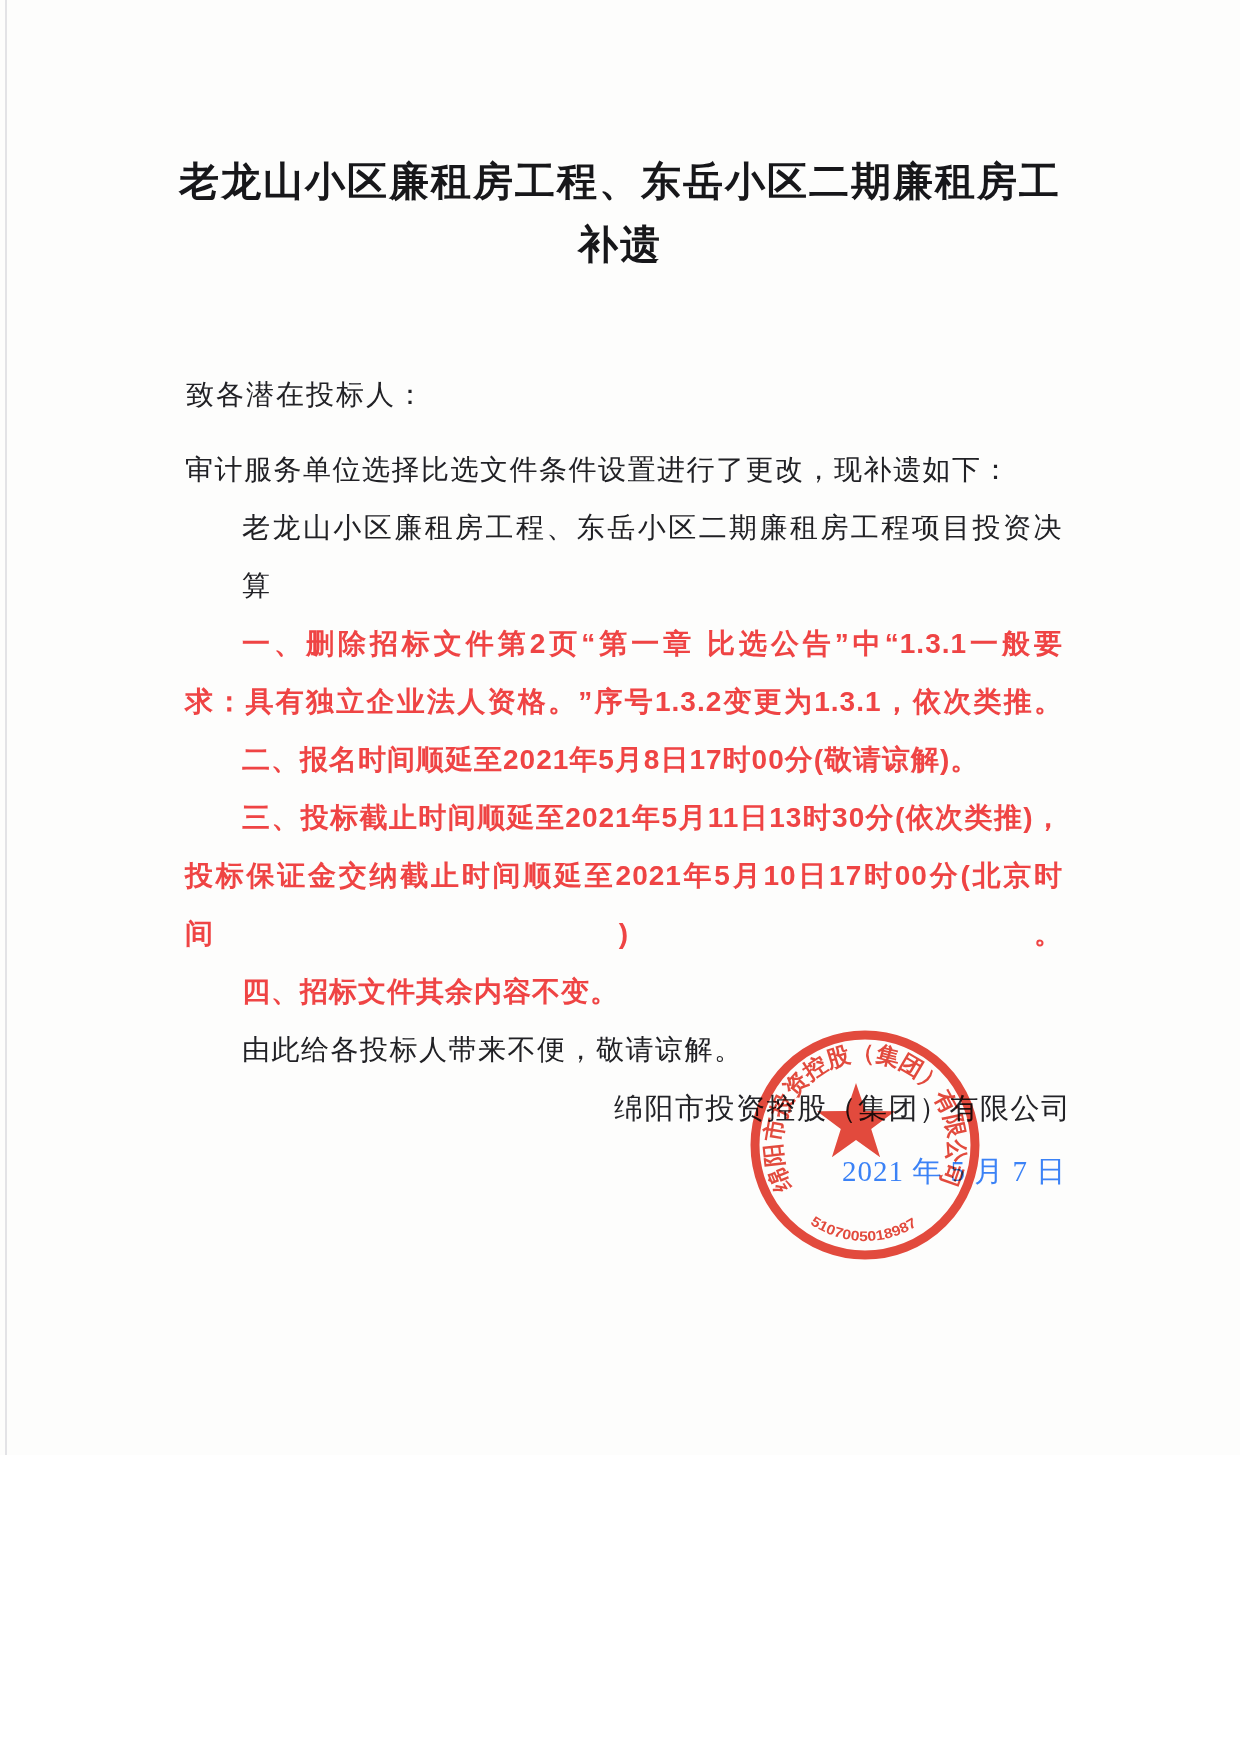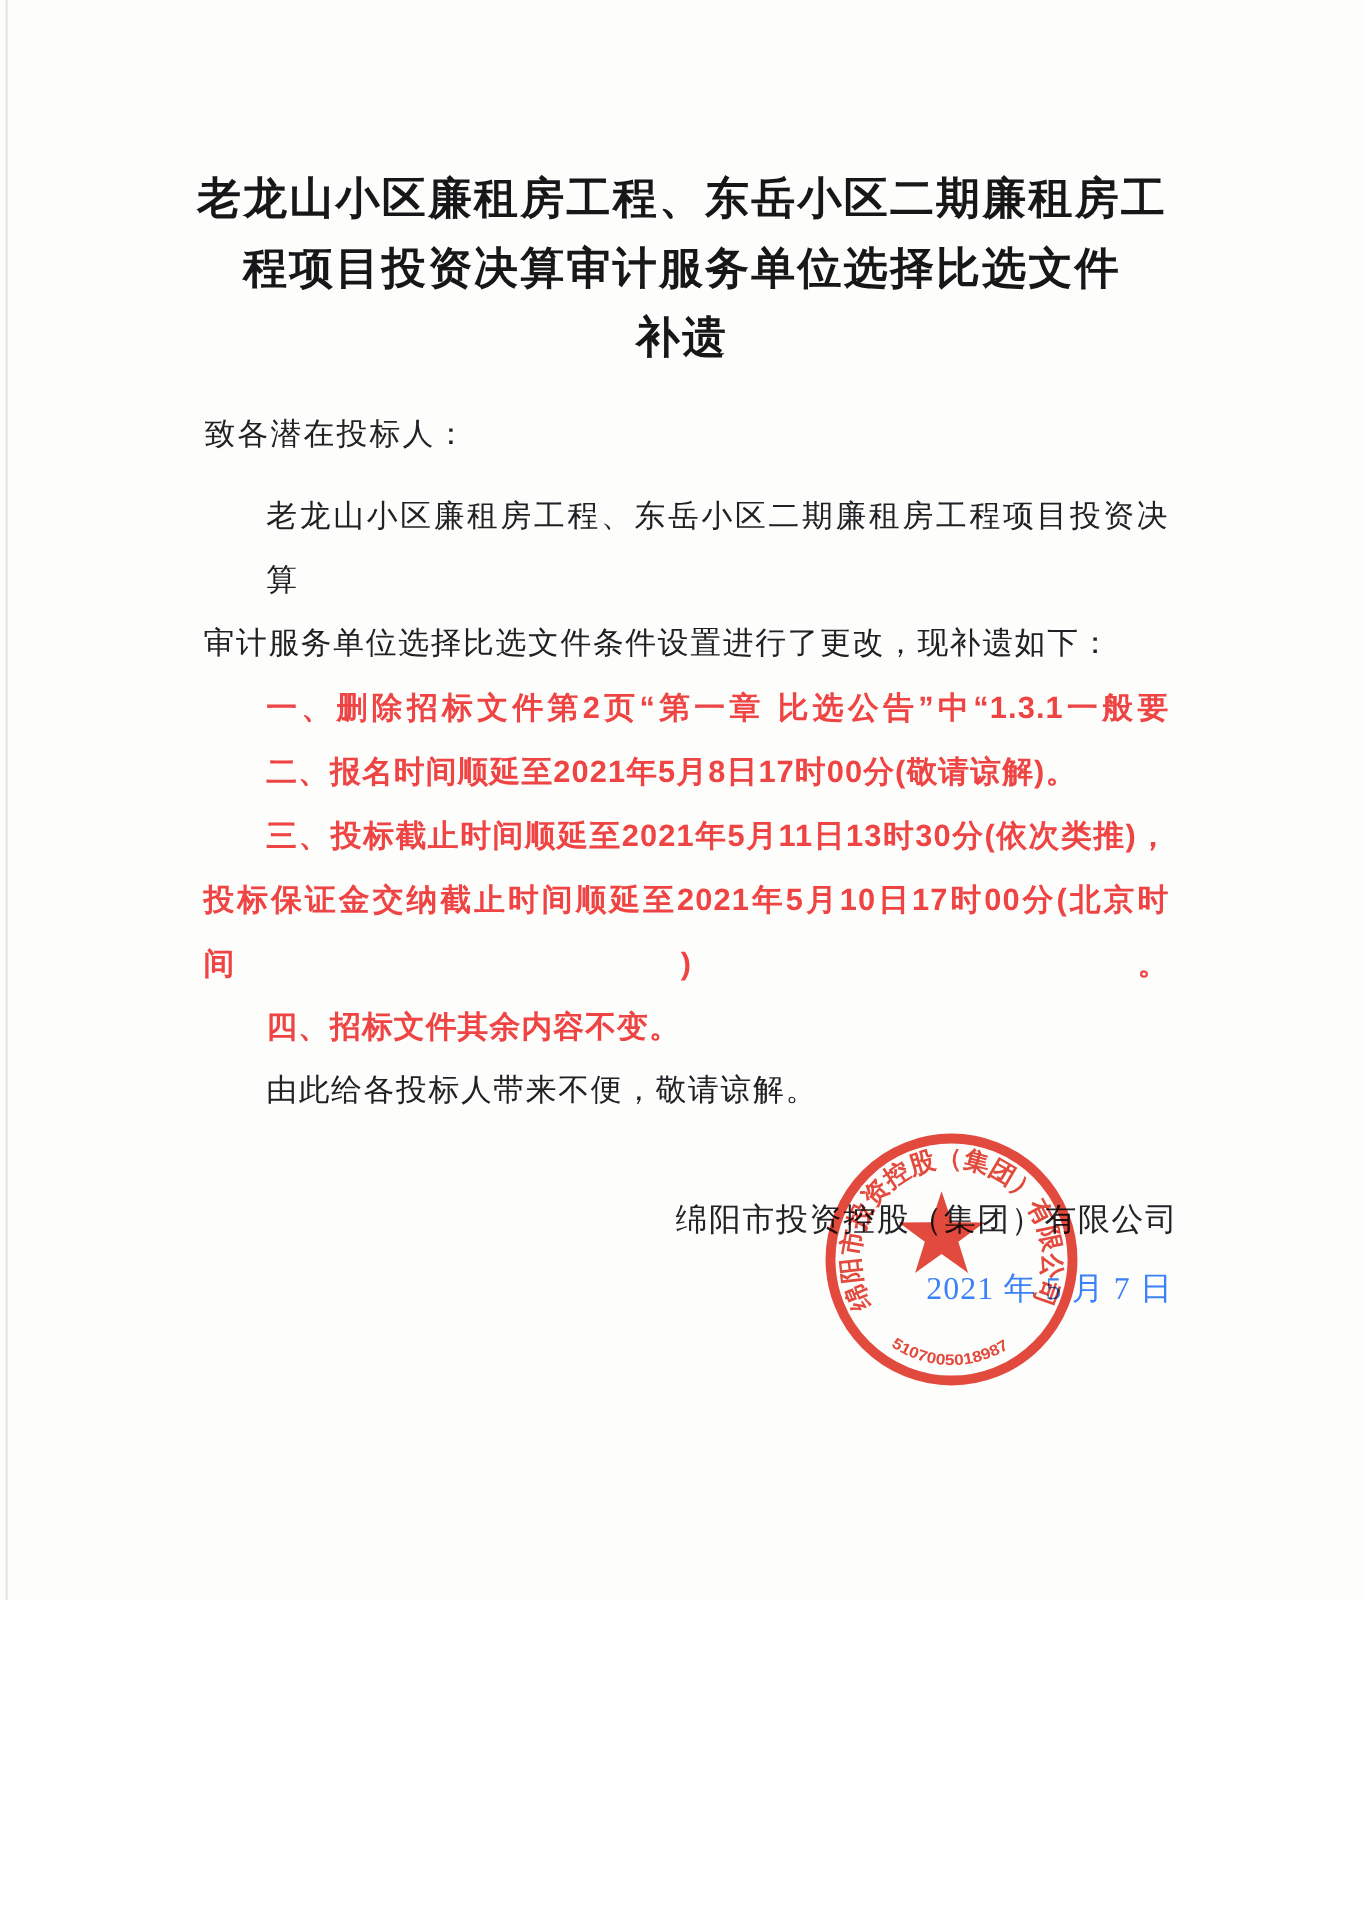--- a/index.html
+++ b/index.html
@@ -68,30 +68,30 @@
 </style>
 </head>
 <body>
 
 <div class="page">
 
   <div class="scan-edge"></div>
 
   <div class="doc-title">
     <div>老龙山小区廉租房工程、东岳小区二期廉租房工</div>
-    <div>程项目投资决算审计服务单位选择比选文件</div>
     <div>补遗</div>
   </div>
 
   <div class="salutation">致各潜在投标人：</div>
 
   <div class="body-block">
+    <div class="body-line">审计服务单位选择比选文件条件设置进行了更改，现补遗如下：</div>
     <div class="body-line indent stretch">老龙山小区廉租房工程、东岳小区二期廉租房工程项目投资决算</div>
-    <div class="body-line">审计服务单位选择比选文件条件设置进行了更改，现补遗如下：</div>
     <div class="body-line indent bold stretch">一、删除招标文件第2页“第一章 比选公告”中“1.3.1一般要</div>
+    <div class="body-line bold stretch">求：具有独立企业法人资格。”序号1.3.2变更为1.3.1，依次类推。</div>
     <div class="body-line indent bold">二、报名时间顺延至2021年5月8日17时00分(敬请谅解)。</div>
     <div class="body-line indent bold stretch">三、投标截止时间顺延至2021年5月11日13时30分(依次类推)，</div>
     <div class="body-line bold stretch">投标保证金交纳截止时间顺延至2021年5月10日17时00分(北京时间)。</div>
     <div class="body-line indent bold">四、招标文件其余内容不变。</div>
     <div class="body-line indent">由此给各投标人带来不便，敬请谅解。</div>
   </div>
 
   <div class="company-line">绵阳市投资控股（集团）有限公司</div>
   <div class="date-line">2021 年 5 月 7 日</div>
 

